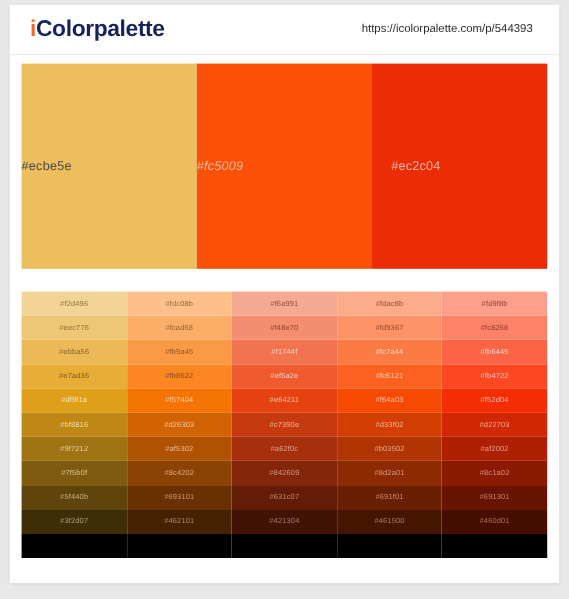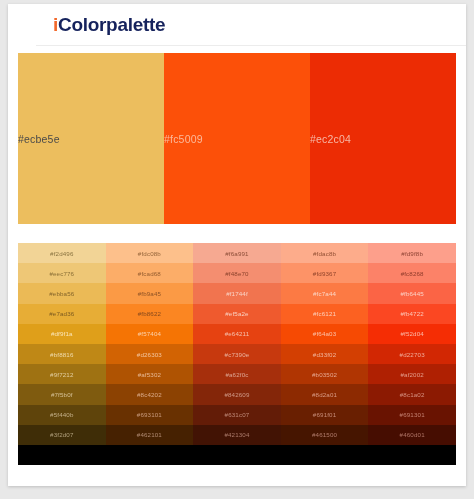--- a/index.html
+++ b/index.html
@@ -13,21 +13,20 @@
     position:relative;
     width:474px; height:499px;
     background:#e8e8e8;
   }
   .sheet {
     position:absolute;
     left:8px; top:4px;
     width:458px; height:482px;
     background:#ffffff;
     box-shadow:0 1px 3px rgba(0,0,0,0.18);
-    padding-left:28px;
   }
   
   .header {
     position:relative;
     height:42px;
     border-bottom:1px solid #ececec;
     display:flex;
     align-items:center;
   }
   .logo {
@@ -92,31 +91,32 @@
 </head>
 <body>
 
 <div id="page">
   <div class="sheet">
 
     <div class="header">
       <div class="logo">
         <span class="logo-i">i</span><span class="logo-rest">Colorpalette</span>
       </div>
+      <div class="url">https://icolorpalette.com/p/544393</div>
     </div>
 
     <div class="main-strip">
         <div class="main-sw" style="background: rgb(236, 190, 94);">
           <span class="lbl" style="color: rgb(74, 74, 74);">#ecbe5e</span>
         </div>
         <div class="main-sw" style="background: rgb(252, 80, 9);">
-          <span class="lbl" style="color: rgb(251, 185, 155);">#fc5009</span>
+          <span class="lbl" style="color: rgb(251, 185, 155); font-style: italic;">#fc5009</span>
         </div>
         <div class="main-sw" style="background: rgb(236, 44, 4);">
-          <span class="lbl" style="color: rgb(247, 183, 166);">#ec2c04</span>
+          <span class="lbl" style="color: rgb(247, 183, 166); margin-left: 16px;">#ec2c04</span>
         </div>
       </div>
 
     <div class="grid">
         <div class="gcol">
           <div class="gcell" style="background: rgb(242, 212, 150);">
             <span class="lbl" style="color: rgb(138, 116, 64);">#f2d496</span>
           </div>
           <div class="gcell" style="background: rgb(238, 199, 118);">
             <span class="lbl" style="color: rgb(138, 111, 54);">#eec776</span>

